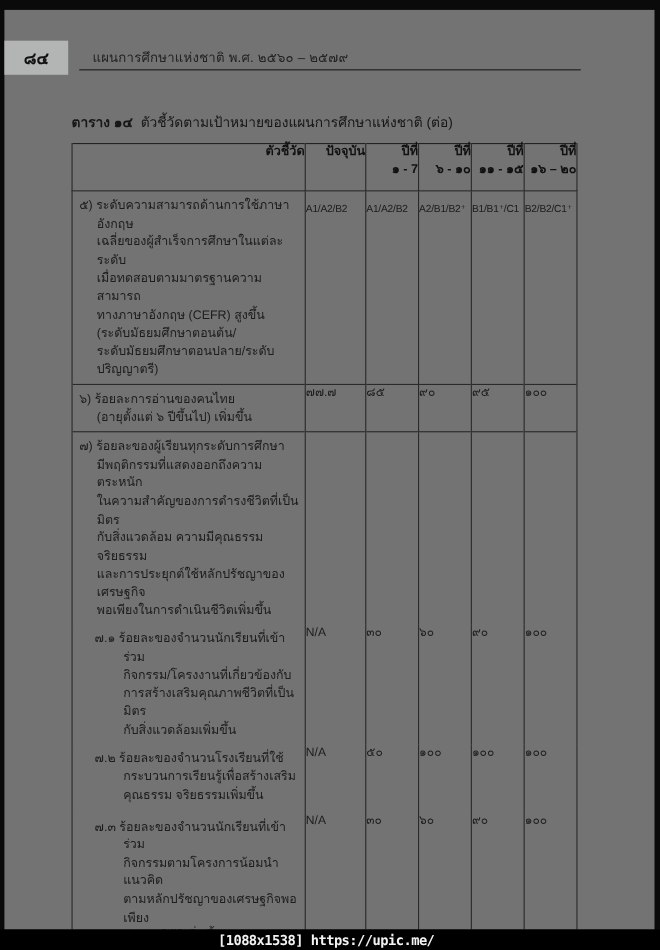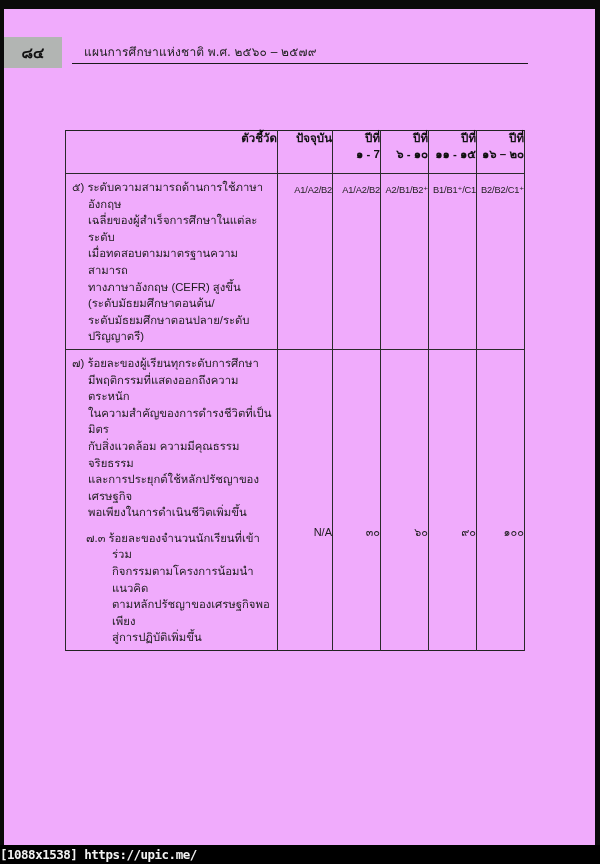--- a/index.html
+++ b/index.html
@@ -4,21 +4,21 @@
 <style>
   html,body{margin:0;padding:0;}
   body{
     width:600px;height:864px;position:relative;overflow:hidden;
     background:#0a0a0a;
     font-family:"Liberation Sans","DejaVu Sans",sans-serif;
     -webkit-font-smoothing:antialiased;
   }
   .paper{
     position:absolute;left:4px;top:9px;width:591px;height:836px;
-    background:#f0abfc;color:#1c1c1c;
+    background:#737373;color:#1c1c1c;
   }
   
   .page-badge{
     position:absolute;left:0;top:28px;width:58px;height:31px;
     background:#b2b5b3;display:flex;align-items:center;justify-content:center;
     font-weight:bold;font-size:15px;color:#111;
   }
   .doc-header{
     position:absolute;left:80px;top:33px;width:460px;
     font-size:12px;color:#222;letter-spacing:.2px;
@@ -51,51 +51,54 @@
     background:#c3c6c4;vertical-align:middle;font-weight:bold;
     font-size:11.5px;color:#111;border-bottom:1.2px solid #2a2a2a;
     height:42px;text-align:right;line-height:1.35;
   }
   .ind{
     white-space:pre-line;line-height:16.6px;
     padding:5px 4px 4px 22px;text-indent:-16px;
   }
   tr.sub .ind{padding-left:46px;text-indent:-26px;}
   td.val{
-    text-align:right;padding-top:7px;font-size:11px;line-height:14px;
+    text-align:left;padding-top:7px;font-size:11px;line-height:14px;
     word-break:break-all;
   }
   td.val.small{font-size:9.3px;letter-spacing:-0.2px;padding-top:9px;}
   
   tr.r1 td{height:118px;}  tr.r2 td{height:41px;}
   tr.r3 td{height:104px;}  tr.r4 td{height:72px;}
   tr.r5 td{height:62px;}   tr.r6 td{height:74px;}
   
   .wm-bar{
     position:absolute;left:0;right:0;bottom:0;height:19px;background:#000;
-    display:flex;align-items:center;justify-content:flex-start;
+    display:flex;align-items:center;justify-content:center;
     padding-right:7px;
   }
   .wm-text{
     color:#f2f2f2;font-size:12.5px;font-weight:bold;
     font-family:"DejaVu Sans Mono","Liberation Mono",monospace;
     letter-spacing:-0.5px;
   }
 </style>
 </head>
 <body>
 
 <div class="paper">
 
   <div class="page-badge">
     <span>๘๔</span>
   </div>
   <div class="doc-header">แผนการศึกษาแห่งชาติ พ.ศ. ๒๕๖๐ – ๒๕๗๙</div>
   <div class="header-rule"></div>
 
+  <div class="tbl-title">
+    <b>ตาราง ๑๔</b><span>ตัวชี้วัดตามเป้าหมายของแผนการศึกษาแห่งชาติ (ต่อ)</span>
+  </div>
 
   <table class="main">
     <colgroup>
       <col class="c0">
         <col class="c1">
         <col class="cx">
         <col class="cx">
         <col class="cx">
         <col class="cx">
     </colgroup>
@@ -118,35 +121,71 @@
 ทางภาษาอังกฤษ (CEFR) สูงขึ้น
 (ระดับมัธยมศึกษาตอนต้น/
 ระดับมัธยมศึกษาตอนปลาย/ระดับปริญญาตรี)</div>
           </td>
         <td class="val small">A1/A2/B2</td>
         <td class="val small">A1/A2/B2</td>
         <td class="val small">A2/B1/B2⁺</td>
         <td class="val small">B1/B1⁺/C1</td>
         <td class="val small">B2/B2/C1⁺</td>
       </tr>
+      <tr class="r2 hline">
+        <td>
+            <div class="ind">๖) ร้อยละการอ่านของคนไทย
+(อายุตั้งแต่ ๖ ปีขึ้นไป) เพิ่มขึ้น</div>
+          </td>
+        <td class="val">๗๗.๗</td>
+        <td class="val">๘๕</td>
+        <td class="val">๙๐</td>
+        <td class="val">๙๕</td>
+        <td class="val">๑๐๐</td>
+      </tr>
       <tr class="r3 hline">
         <td>
             <div class="ind">๗) ร้อยละของผู้เรียนทุกระดับการศึกษา
 มีพฤติกรรมที่แสดงออกถึงความตระหนัก
 ในความสำคัญของการดำรงชีวิตที่เป็นมิตร
 กับสิ่งแวดล้อม ความมีคุณธรรม จริยธรรม
 และการประยุกต์ใช้หลักปรัชญาของเศรษฐกิจ
 พอเพียงในการดำเนินชีวิตเพิ่มขึ้น</div>
           </td>
         <td class="val"></td>
         <td class="val"></td>
         <td class="val"></td>
         <td class="val"></td>
         <td class="val"></td>
       </tr>
+      <tr class="r4 sub">
+        <td>
+            <div class="ind">๗.๑ ร้อยละของจำนวนนักเรียนที่เข้าร่วม
+กิจกรรม/โครงงานที่เกี่ยวข้องกับ
+การสร้างเสริมคุณภาพชีวิตที่เป็นมิตร
+กับสิ่งแวดล้อมเพิ่มขึ้น</div>
+          </td>
+        <td class="val">N/A</td>
+        <td class="val">๓๐</td>
+        <td class="val">๖๐</td>
+        <td class="val">๙๐</td>
+        <td class="val">๑๐๐</td>
+      </tr>
+      <tr class="r5 sub">
+        <td>
+            <div class="ind">๗.๒ ร้อยละของจำนวนโรงเรียนที่ใช้
+กระบวนการเรียนรู้เพื่อสร้างเสริม
+คุณธรรม จริยธรรมเพิ่มขึ้น</div>
+          </td>
+        <td class="val">N/A</td>
+        <td class="val">๕๐</td>
+        <td class="val">๑๐๐</td>
+        <td class="val">๑๐๐</td>
+        <td class="val">๑๐๐</td>
+      </tr>
       <tr class="r6 sub">
         <td>
             <div class="ind">๗.๓ ร้อยละของจำนวนนักเรียนที่เข้าร่วม
 กิจกรรมตามโครงการน้อมนำแนวคิด
 ตามหลักปรัชญาของเศรษฐกิจพอเพียง
 สู่การปฏิบัติเพิ่มขึ้น</div>
           </td>
         <td class="val">N/A</td>
         <td class="val">๓๐</td>
         <td class="val">๖๐</td>

